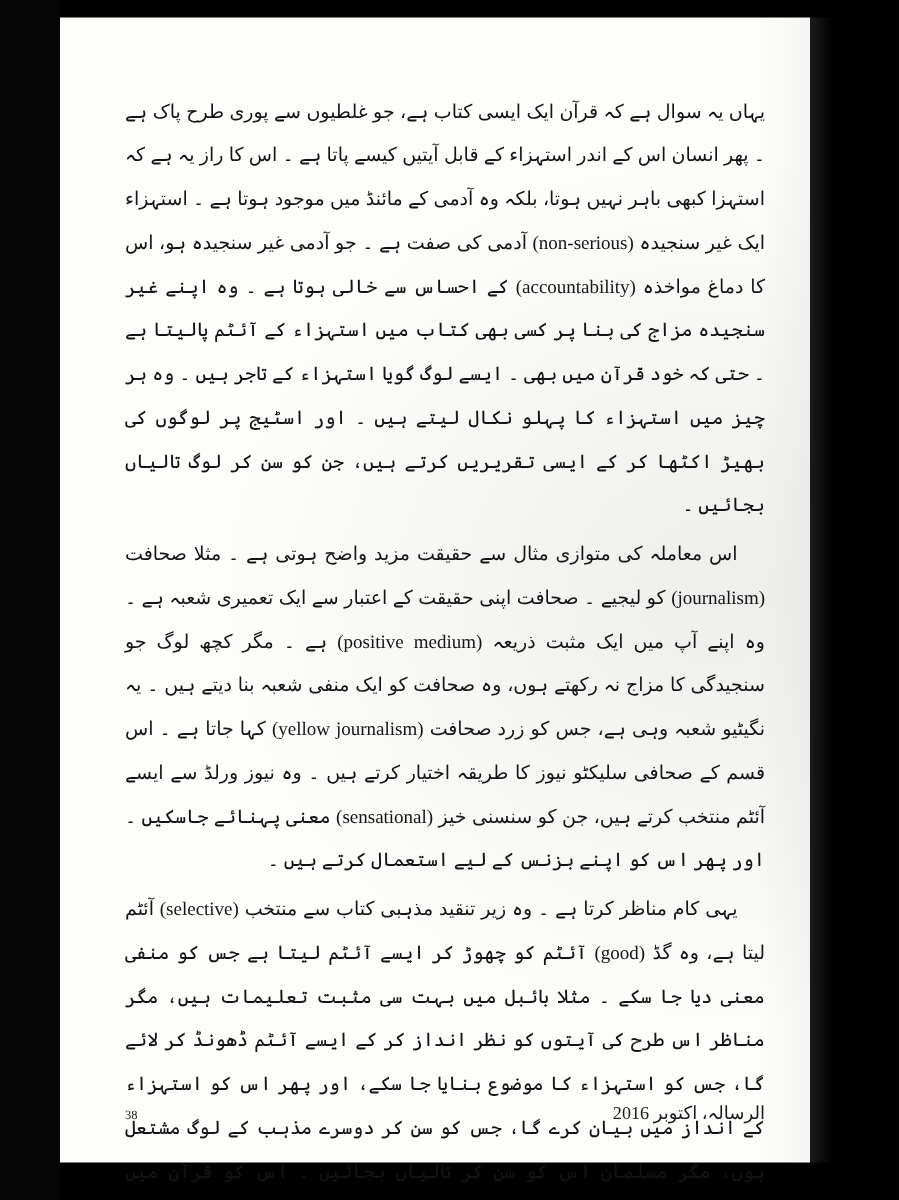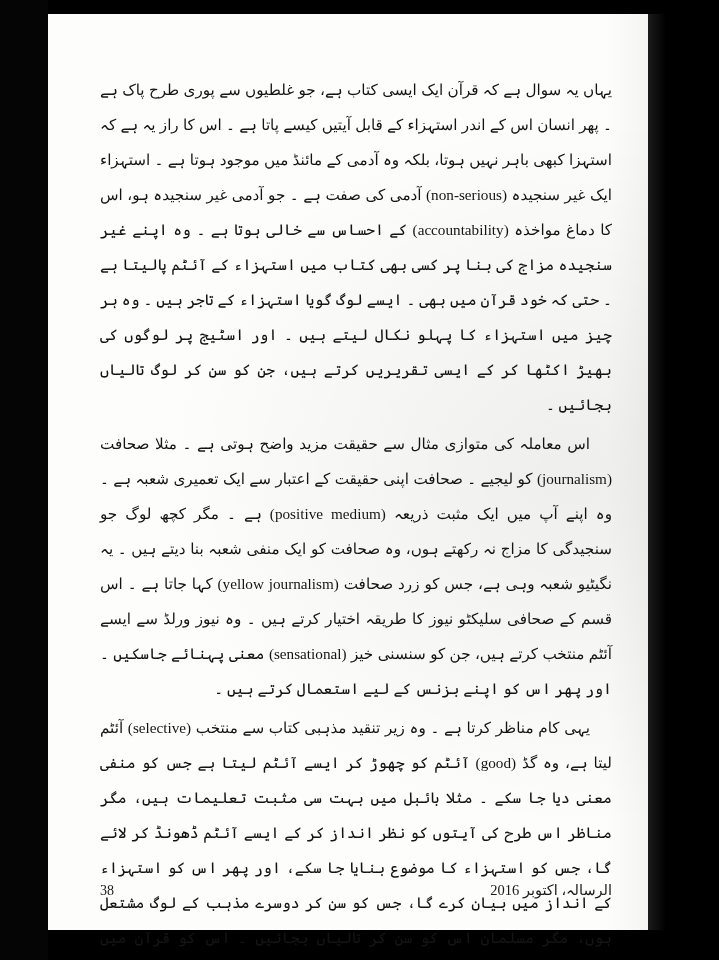--- a/index.html
+++ b/index.html
@@ -86,21 +86,21 @@
     width: 512px;
     direction: rtl;
     display: flex;
     justify-content: space-between;
     align-items: baseline;
     color: #1a1a1a;
     font-size: 14.5px;
   }
   .page-num {
     direction: ltr;
-    font-size: 14px;
+    font-size: 10px;
   }
   .issue-label { font-size: 14.5px; margin-top: 16px; }
 
   
   .paper-tex {
     position: absolute;
     left: 48px; top: 14px;
     width: 620px; height: 916px;
     background:
       radial-gradient(ellipse at 85% 50%, rgba(0,0,0,0.06) 0%, rgba(0,0,0,0) 55%),

